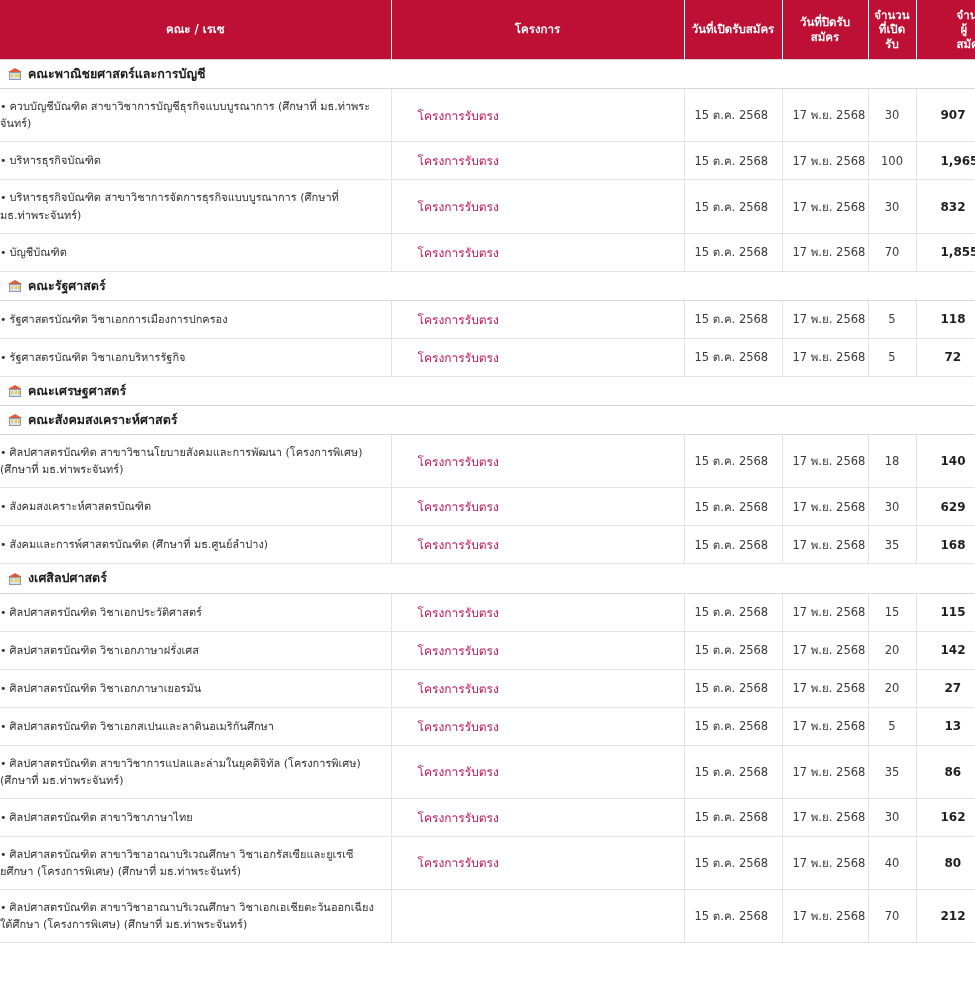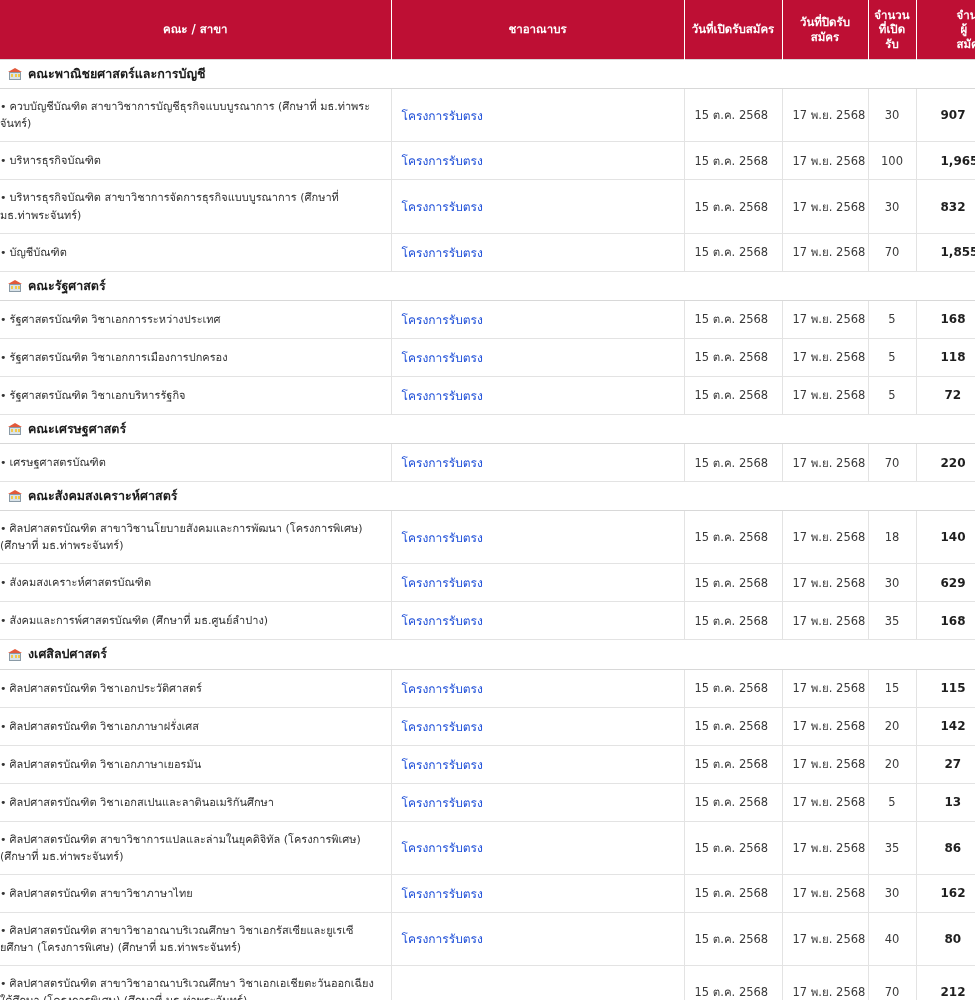--- a/index.html
+++ b/index.html
@@ -106,23 +106,23 @@
   tr.data-row > td.major-cell {
     text-align: left;
     padding-left: 0;
     line-height: 1.55;
     font-size: 11px;
     color: #333333;
     border-left: none;
   }
   tr.data-row > td.project-cell {
     text-align: left;
-    padding-left: 10px;
+    padding-left: 26px;
     font-size: 12px;
-    color: #1d4ed8;
+    color: #be185d;
     margin-left: 48px;
   }
   tr.data-row > td.date-cell {
     text-align: left;
     font-size: 11.5px;
     color: #3a3a3a;
     white-space: nowrap;
   }
   tr.data-row > td.quota-cell {
     text-align: center;
@@ -147,22 +147,22 @@
   <colgroup>
     <col class="c-major">
       <col class="c-project">
       <col class="c-open">
     <col class="c-close">
       <col class="c-quota">
       <col class="c-apply">
   </colgroup>
   <thead>
     <tr>
-      <th>คณะ / สาขา</th>
-      <th>ชาอาณาบร</th>
+      <th>คณะ / เรเซ</th>
+      <th>โครงการ</th>
       <th>วันที่เปิดรับสมัคร</th>
       <th>วันที่ปิดรับสมัคร</th>
       <th>จำนวนที่เปิดรับ</th>
       <th>จำนวนผู้สมัคร</th>
     </tr>
   </thead>
   <tbody id="table-body">
       <tr class="faculty-row">
         <td colspan="6">
           <div class="faculty-title">
@@ -217,28 +217,20 @@
               <span class="body"></span>
               <span class="win w1"></span>
               <span class="win w2"></span>
               <span class="win w3"></span>
             </span>
             <span>คณะรัฐศาสตร์</span>
           </div>
         </td>
       </tr>
       <tr class="data-row">
-        <td class="major-cell"><span class="bullet">•</span><span>รัฐศาสตรบัณฑิต วิชาเอกการระหว่างประเทศ</span></td>
-        <td class="project-cell"><span>โครงการรับตรง</span></td>
-        <td class="date-cell">15 ต.ค. 2568</td>
-        <td class="date-cell">17 พ.ย. 2568</td>
-        <td class="quota-cell">5</td>
-        <td class="apply-cell">168</td>
-      </tr>
-      <tr class="data-row">
         <td class="major-cell"><span class="bullet">•</span><span>รัฐศาสตรบัณฑิต วิชาเอกการเมืองการปกครอง</span></td>
         <td class="project-cell"><span>โครงการรับตรง</span></td>
         <td class="date-cell">15 ต.ค. 2568</td>
         <td class="date-cell">17 พ.ย. 2568</td>
         <td class="quota-cell">5</td>
         <td class="apply-cell">118</td>
       </tr>
       <tr class="data-row">
         <td class="major-cell"><span class="bullet">•</span><span>รัฐศาสตรบัณฑิต วิชาเอกบริหารรัฐกิจ</span></td>
         <td class="project-cell"><span>โครงการรับตรง</span></td>
@@ -254,28 +246,20 @@
               <span class="roof"></span>
               <span class="body"></span>
               <span class="win w1"></span>
               <span class="win w2"></span>
               <span class="win w3"></span>
             </span>
             <span>คณะเศรษฐศาสตร์</span>
           </div>
         </td>
       </tr>
-      <tr class="data-row">
-        <td class="major-cell"><span class="bullet">•</span><span>เศรษฐศาสตรบัณฑิต</span></td>
-        <td class="project-cell"><span>โครงการรับตรง</span></td>
-        <td class="date-cell">15 ต.ค. 2568</td>
-        <td class="date-cell">17 พ.ย. 2568</td>
-        <td class="quota-cell">70</td>
-        <td class="apply-cell">220</td>
-      </tr>
       <tr class="faculty-row">
         <td colspan="6">
           <div class="faculty-title">
             <span class="bldg-icon">
               <span class="roof"></span>
               <span class="body"></span>
               <span class="win w1"></span>
               <span class="win w2"></span>
               <span class="win w3"></span>
             </span>

